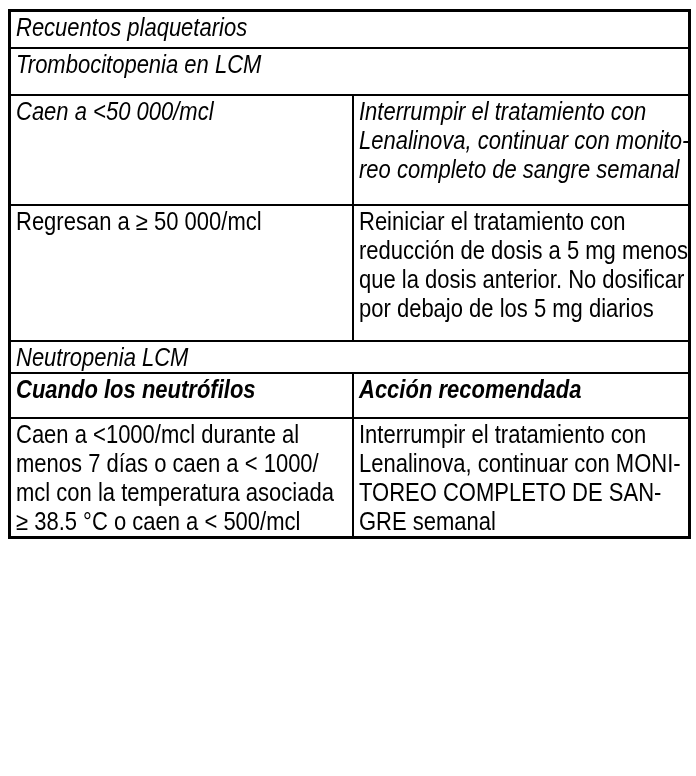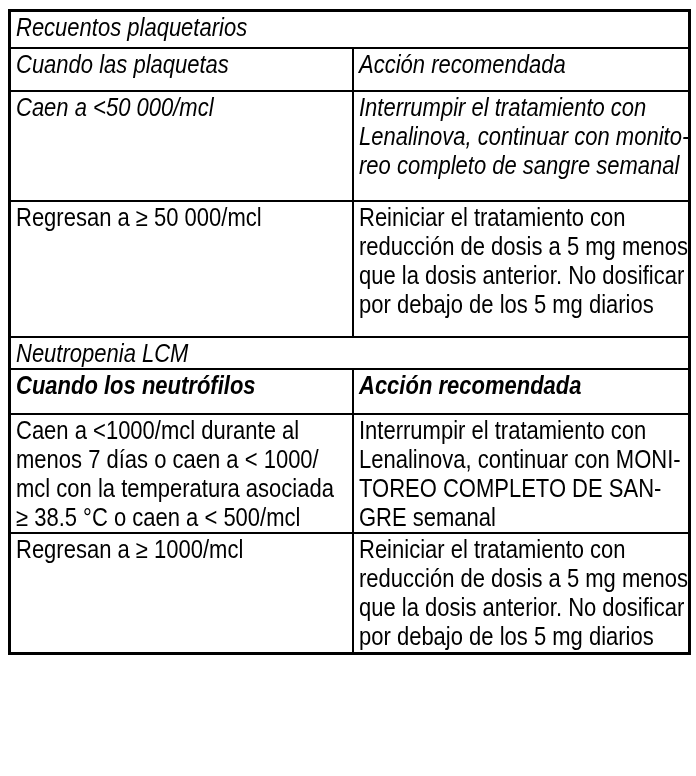--- a/index.html
+++ b/index.html
@@ -58,26 +58,23 @@
       <col style="width:343px">
       <col style="width:337px">
     </colgroup>
     <tbody>
 
       <tr class="r1">
         <td colspan="2" class="ital">
           <span class="txt">Recuentos plaquetarios</span>
         </td>
       </tr>
-      <tr class="r3">
-        <td class="ital">
-          <span class="txt">Cuando las plaquetas</span>
-        </td>
-        <td class="ital">
-          <span class="txt">Acción recomendada</span>
+      <tr class="r2">
+        <td colspan="2" class="ital">
+          <span class="txt">Trombocitopenia en LCM</span>
         </td>
       </tr>
       <tr class="r4">
         <td>
           <span class="txt">Caen a &lt;50 000/mcl</span>
         </td>
         <td>
           <span class="txt">Interrumpir el tratamiento con
 Lenalinova, continuar con monito-
 reo completo de sangre semanal</span>
@@ -115,26 +112,15 @@
 mcl con la temperatura asociada
 ≥ 38.5 °C o caen a &lt; 500/mcl</span>
         </td>
         <td>
           <span class="txt">Interrumpir el tratamiento con
 Lenalinova, continuar con MONI-
 TOREO COMPLETO DE SAN-
 GRE semanal</span>
         </td>
       </tr>
-      <tr class="r10">
-        <td>
-          <span class="txt">Regresan a ≥ 1000/mcl</span>
-        </td>
-        <td>
-          <span class="txt">Reiniciar el tratamiento con
-reducción de dosis a 5 mg menos
-que la dosis anterior. No dosificar
-por debajo de los 5 mg diarios</span>
-        </td>
-      </tr>
     </tbody>
   </table>
 </div>
 
 </body></html>

